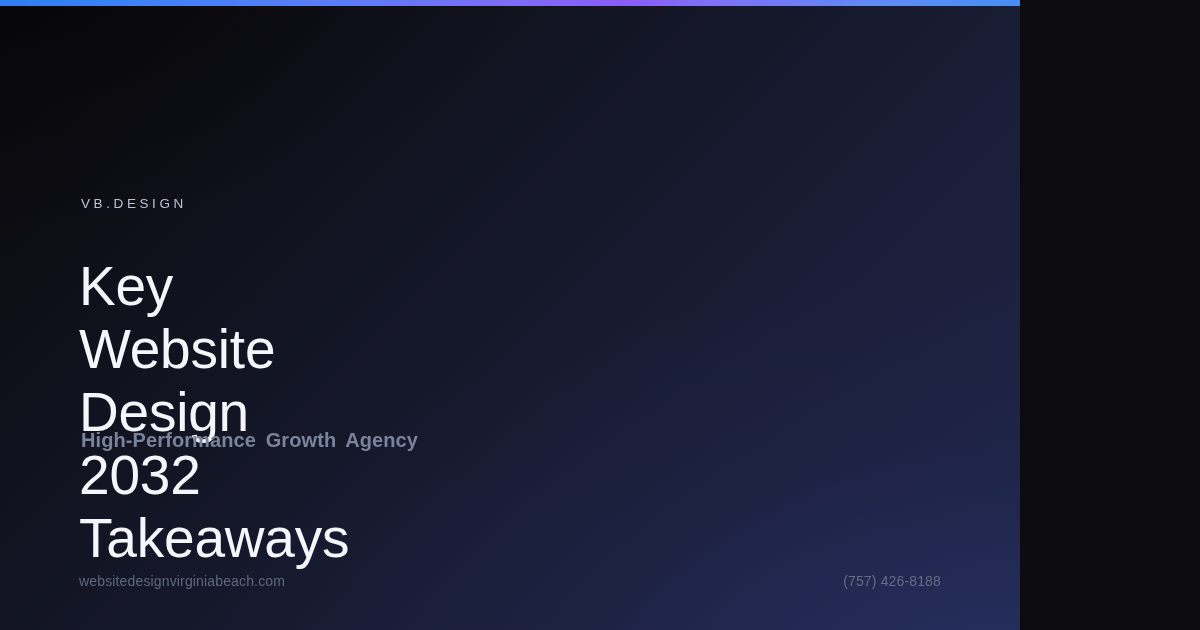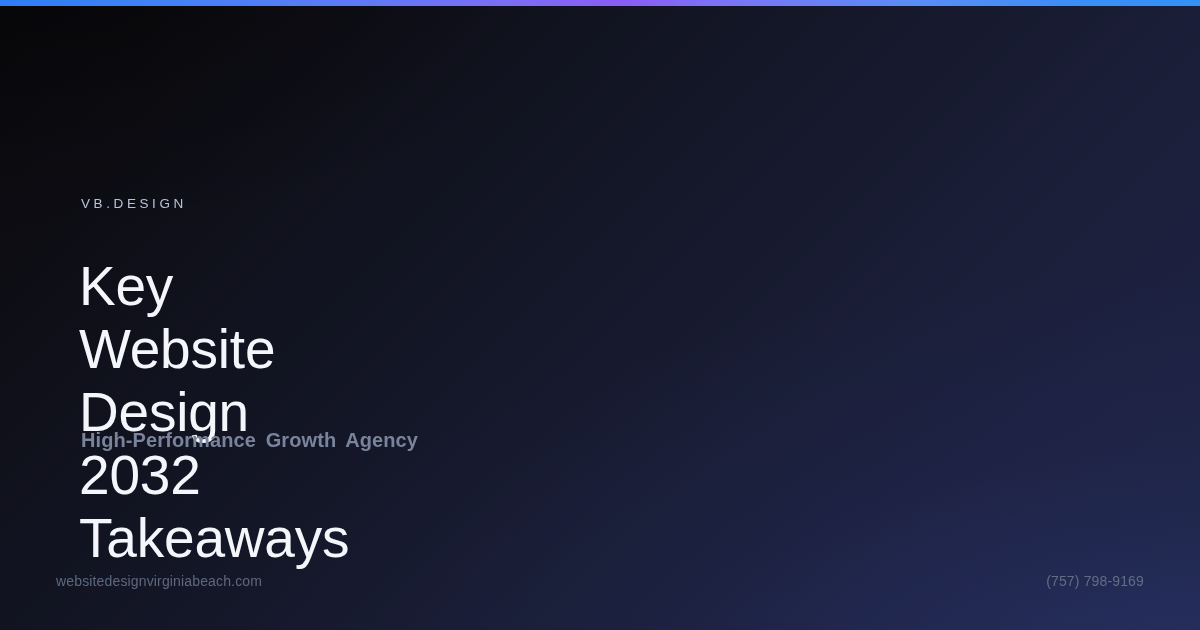--- a/index.html
+++ b/index.html
@@ -10,21 +10,21 @@
   body {
     width: 1200px;
     height: 630px;
     overflow: hidden;
     font-family: "Liberation Sans", "DejaVu Sans", sans-serif;
     background: #0c0c10;
   }
 
   .og-card {
     position: relative;
-    width: 1200px;
+    width: 1020px;
     height: 630px;
     box-sizing: border-box;
     overflow: hidden;
     
     background:
       linear-gradient(135deg,
         #0b0b0f 0%,
         #0d0d13 14%,
         #111320 32%,
         #15182a 48%,
@@ -113,21 +113,21 @@
     margin-top: 17px;
   }
 
   
   .footer {
     position: absolute;
     left: 0;
     right: 0;
     bottom: 40px;
     height: 18px;
-    padding: 0 56px;
+    padding: 0 79px;
     box-sizing: border-box;
     display: flex;
     align-items: flex-end;
     justify-content: space-between;
     z-index: 3;
   }
 
   .footer-domain,
   .footer-phone {
     font-size: 14px;
@@ -155,16 +155,16 @@
 
     <h1 class="headline">Key Website Design 2032
 Takeaways</h1>
 
     <div class="subtitle">High-Performance Growth Agency</div>
 
   </div>
 
   <div class="footer">
     <span class="footer-domain">websitedesignvirginiabeach.com</span>
-    <span class="footer-phone">(757) 798-9169</span>
+    <span class="footer-phone">(757) 426-8188</span>
   </div>
 
 </div>
 
 </body></html>

